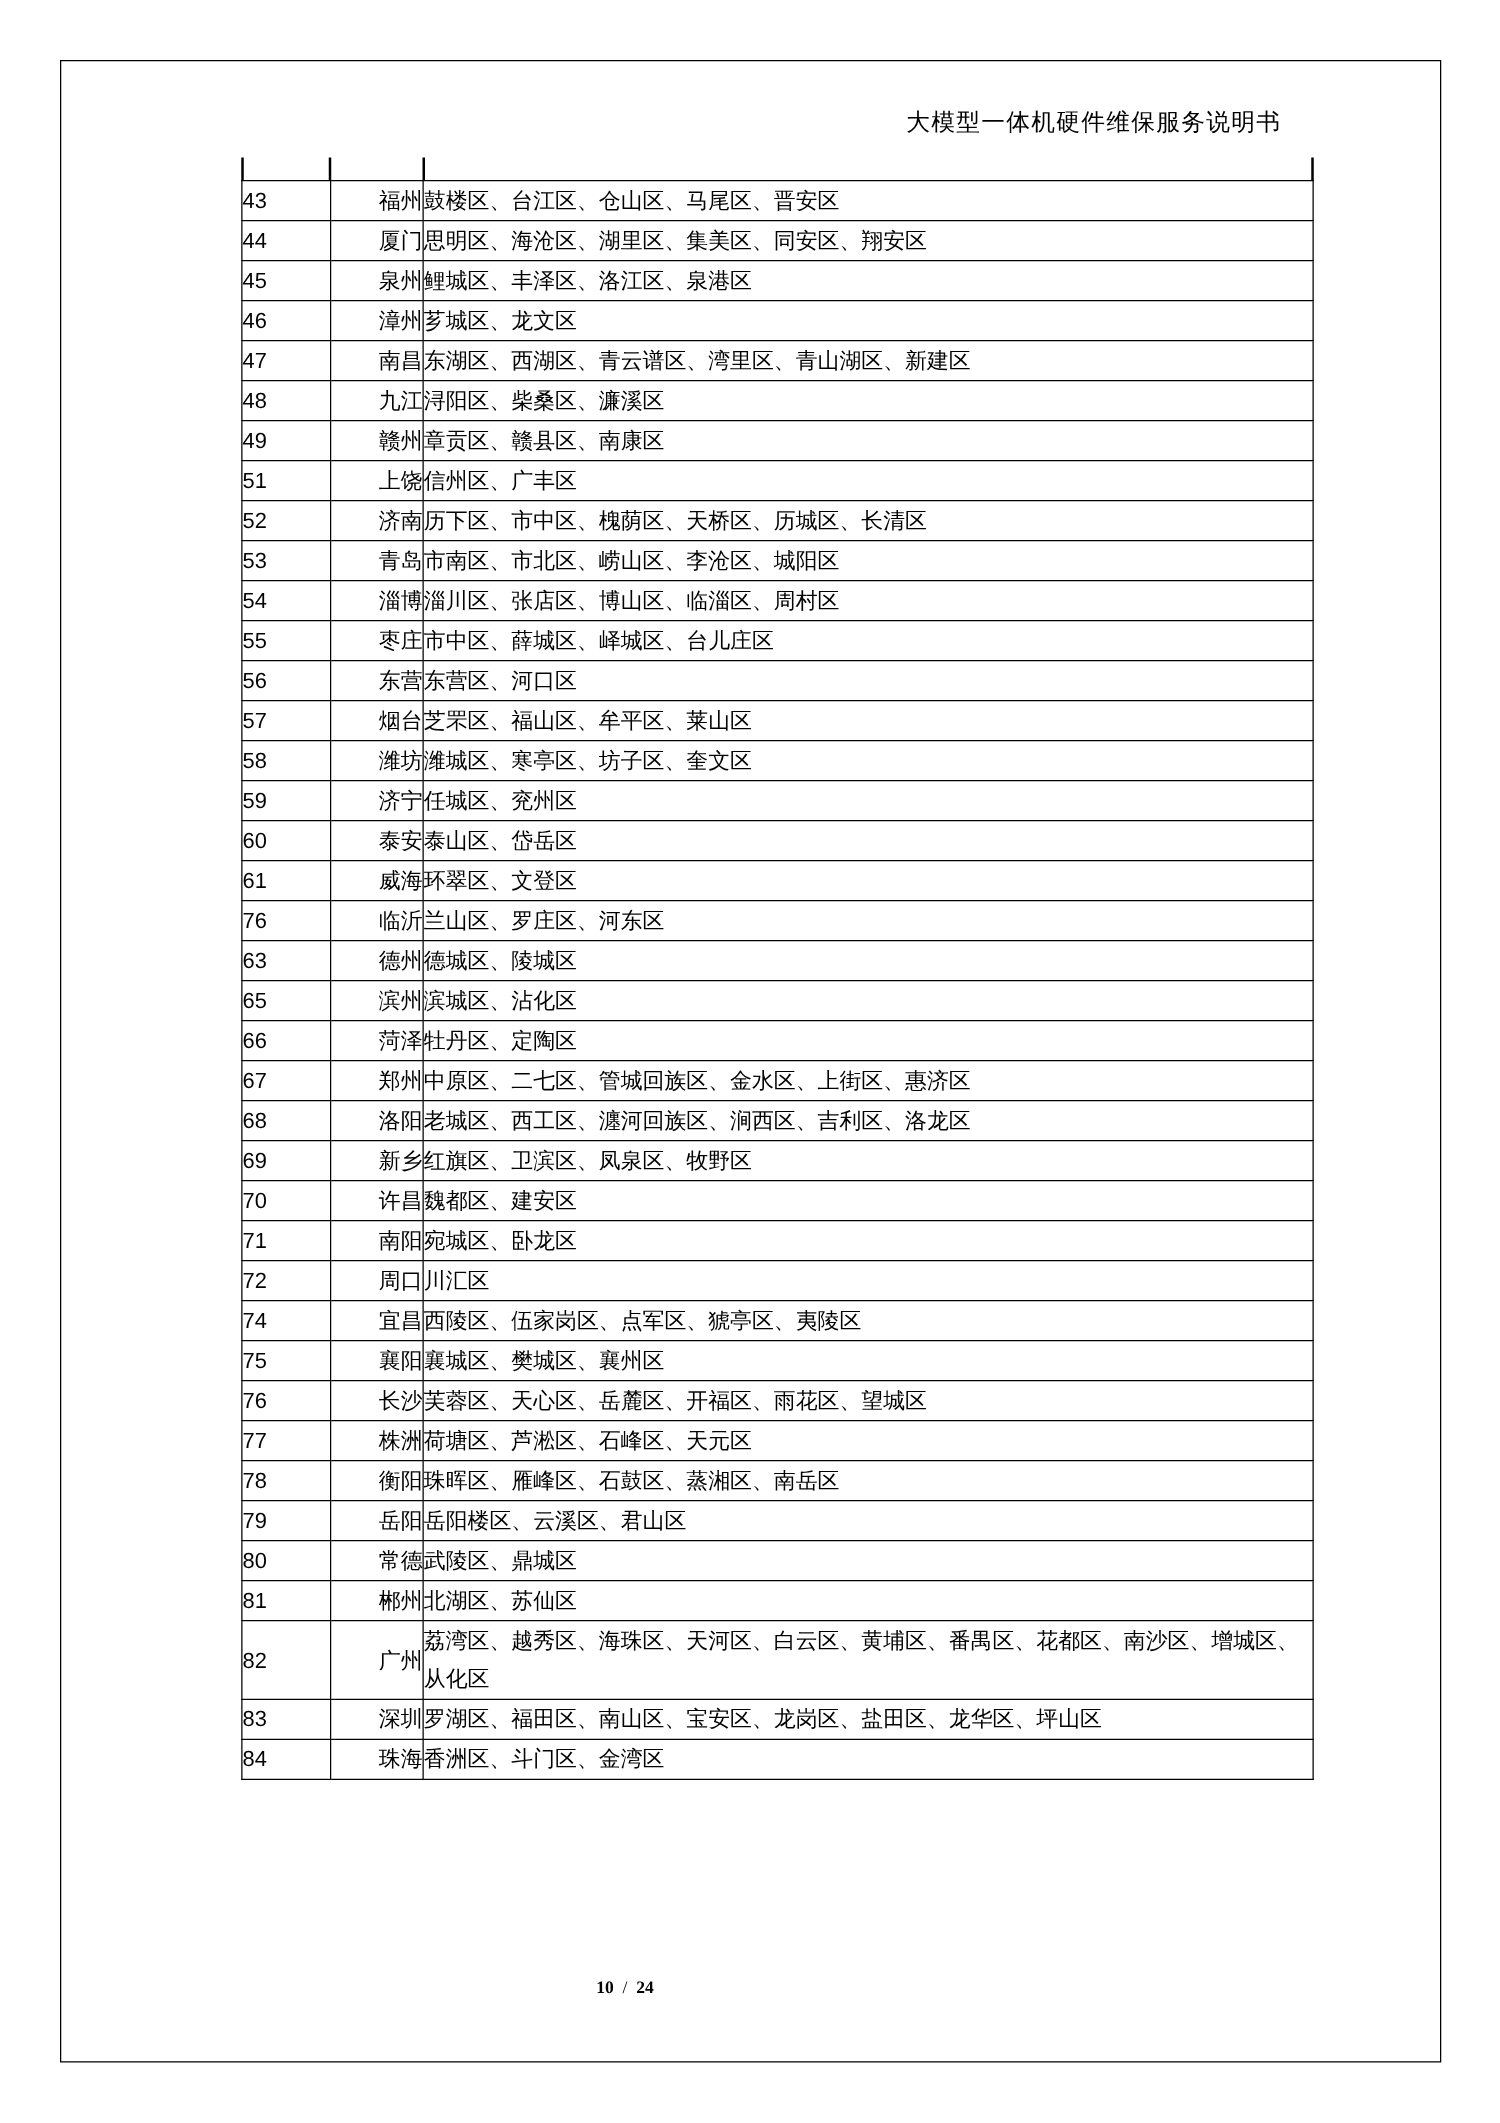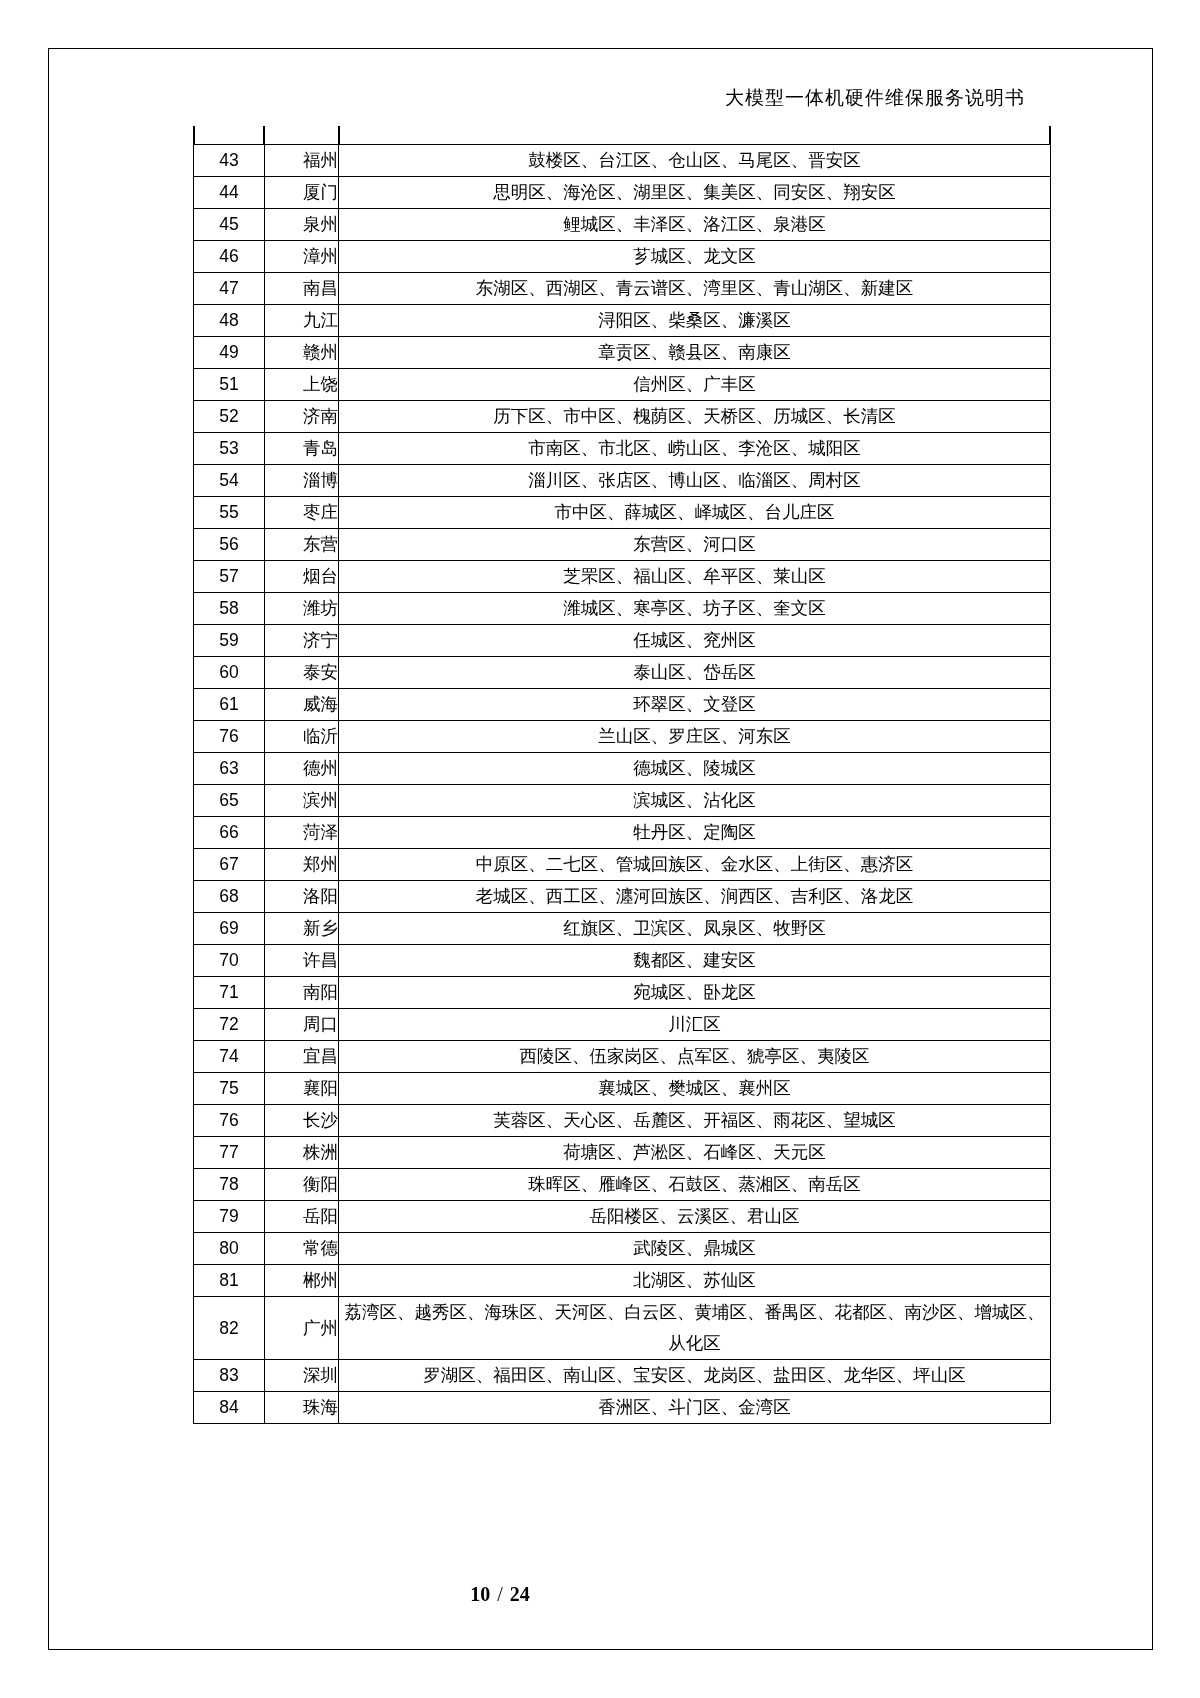--- a/index.html
+++ b/index.html
@@ -58,35 +58,35 @@
     table-layout: fixed;
   }
   table.districts td {
     border: 1.5px solid #000000;
     font-size: 17.5px;
     line-height: 31px;
     height: 31px;
     padding: 0;
     vertical-align: middle;
   }
-  td.c-no    { width: 70px;  text-align: center; margin-top: 20px; }
+  td.c-no    { width: 70px;  text-align: left; margin-top: 20px; }
   td.c-city  { width: 73px;  text-align: right; }
   td.c-districts {
-    text-align: center;
+    text-align: left;
     padding: 0 20px 0 11px;
     word-break: break-all;
   }
   .footer {
     position: absolute;
     top: 1583px;
     left: 0;
     width: 1000px;
     text-align: center;
     font-family: "Liberation Serif", "DejaVu Serif", serif;
-    font-size: 20px;
+    font-size: 14px;
   }
   .footer .pg  { font-weight: bold; }
   .footer .sep { font-weight: normal; padding: 0 7px; }
 </style>
 </head>
 <body>
 
 <div class="page-frame"></div>
 
 <div class="header-title">大模型一体机硬件维保服务说明书</div>

